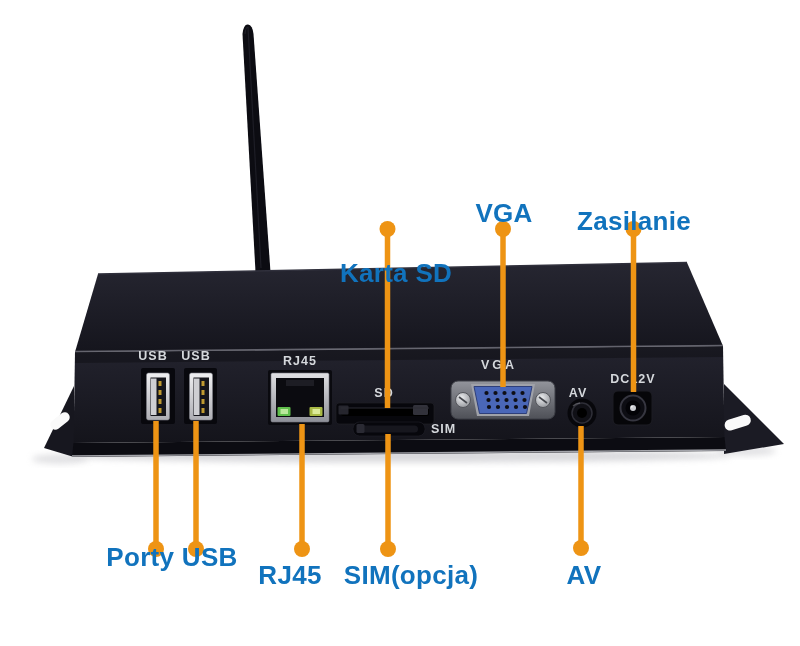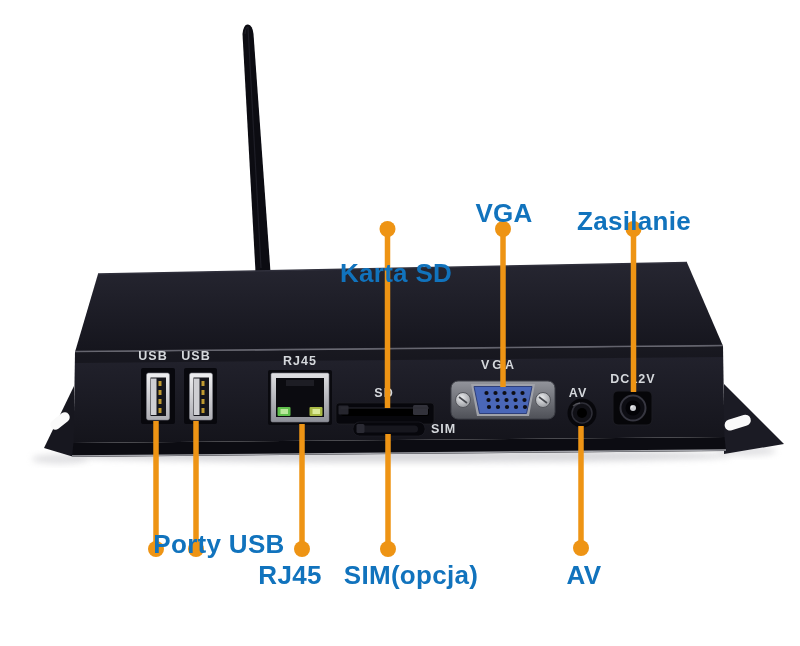--- a/index.html
+++ b/index.html
@@ -223,17 +223,17 @@
       <circle class="leader-dot" cx="388" cy="549" r="8"></circle>
       <line class="leader" x1="581" y1="426" x2="581" y2="542"></line>
       <circle class="leader-dot" cx="581" cy="548" r="8"></circle>
     </g>
   </svg>
 
   <div class="annotation" style="left:396px; top:212px;margin-top:48px;">Karta SD</div>
   <div class="annotation" style="left:504px; top:200px;">VGA</div>
   <div class="annotation" style="left:634px; top:208px;">Zasilanie</div>
 
-  <div class="annotation" style="left:172px; top:531px;margin-left:47px;">Porty USB</div>
+  <div class="annotation" style="left:172px; top:544px;">Porty USB</div>
   <div class="annotation" style="left:290px; top:562px;">RJ45</div>
   <div class="annotation" style="left:411px; top:562px;text-align:right;">SIM(opcja)</div>
   <div class="annotation" style="left:584px; top:562px;">AV</div>
 </div>
 
 </body></html>

